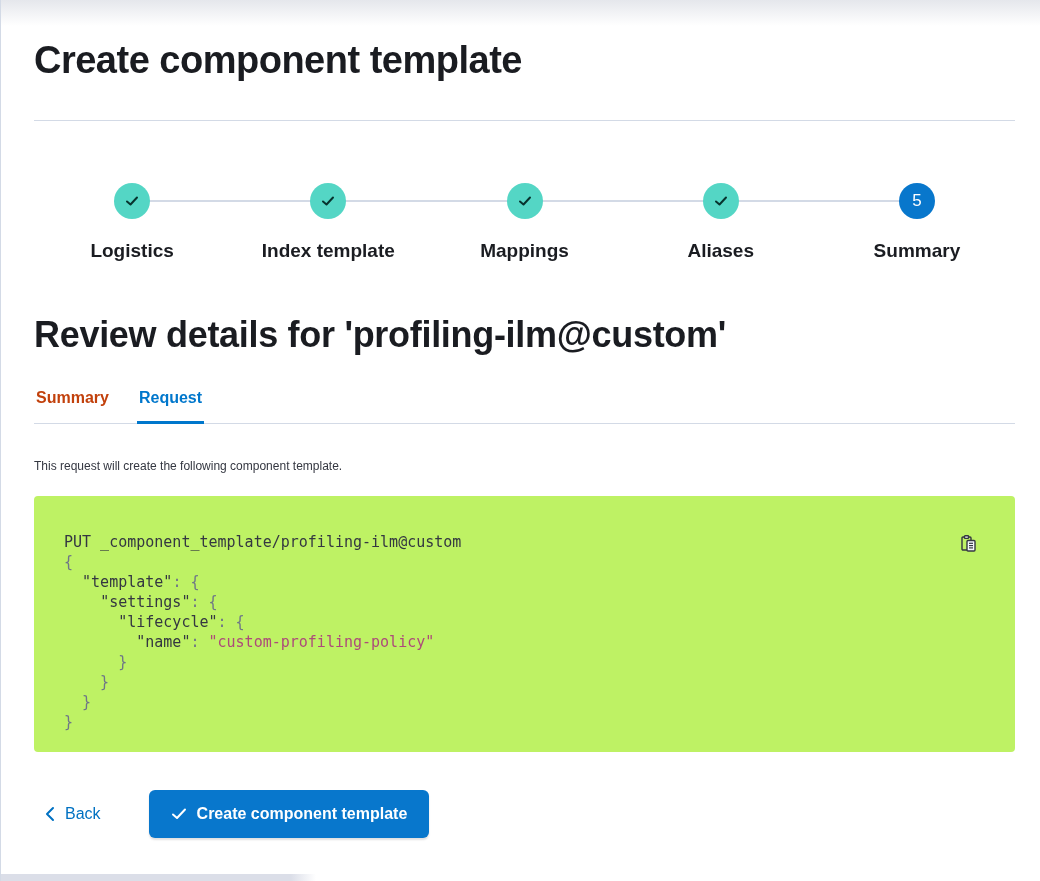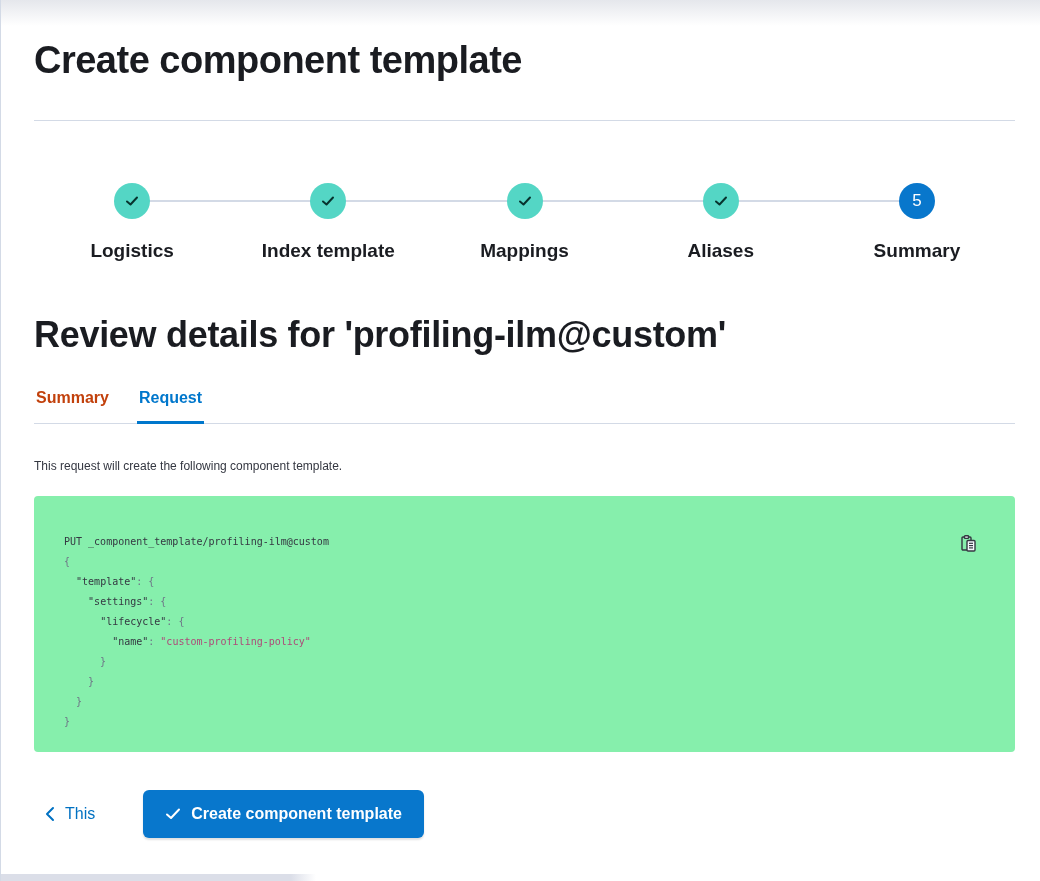--- a/index.html
+++ b/index.html
@@ -68,24 +68,24 @@
   .tab.active { color: #0077CC; }
   .tab.active::after {
     content: ""; position: absolute; left: 0; right: 0; bottom: -1px;
     height: 3px; background: #0077CC;
   }
 
   .tab-description { margin-top: 30px; font-size: 12px; line-height: 24px; color: #343741; }
 
   
   .code-panel {
-    margin-top: 18px; background: #86efac; border-radius: 4px;
+    margin-top: 18px; background: #bef264; border-radius: 4px;
     position: relative; padding: 36px 30px 20px;
     font-family: "DejaVu Sans Mono", monospace;
-    font-size: 10px; line-height: 20px;
+    font-size: 15px; line-height: 20px;
   }
   .code-line { white-space: pre; }
   .tok-plain  { color: #343741; }
   .tok-key    { color: #343741; }
   .tok-punct  { color: #6E7687; }
   .tok-string { color: #AD4B79; }
   .copy-btn {
     position: absolute; top: 36px; right: 35px;
     background: none; border: none; cursor: pointer; padding: 2px;
     line-height: 0;
@@ -191,21 +191,21 @@
         <line x1="10" y1="13.9" x2="14" y2="13.9" stroke="#343741" stroke-width="1.2"></line>
       </svg>
     </button>
   </div>
 
   <div class="footer-actions">
     <button class="back-link">
       <svg width="11" height="16" viewBox="0 0 11 16" fill="none">
           <path d="M9 2 L3 8 L9 14" stroke="#0071C2" stroke-width="2" stroke-linecap="round" stroke-linejoin="round"></path>
         </svg>
-      <span>This</span>
+      <span>Back</span>
     </button>
     <button class="create-btn">
       <svg width="16" height="14" viewBox="0 0 16 14" fill="none">
           <path d="M2 7.5 L6 11 L14 2.5" stroke="#ffffff" stroke-width="2" stroke-linecap="round" stroke-linejoin="round"></path>
         </svg>
       <span>Create component template</span>
     </button>
   </div>
 
 </div>

